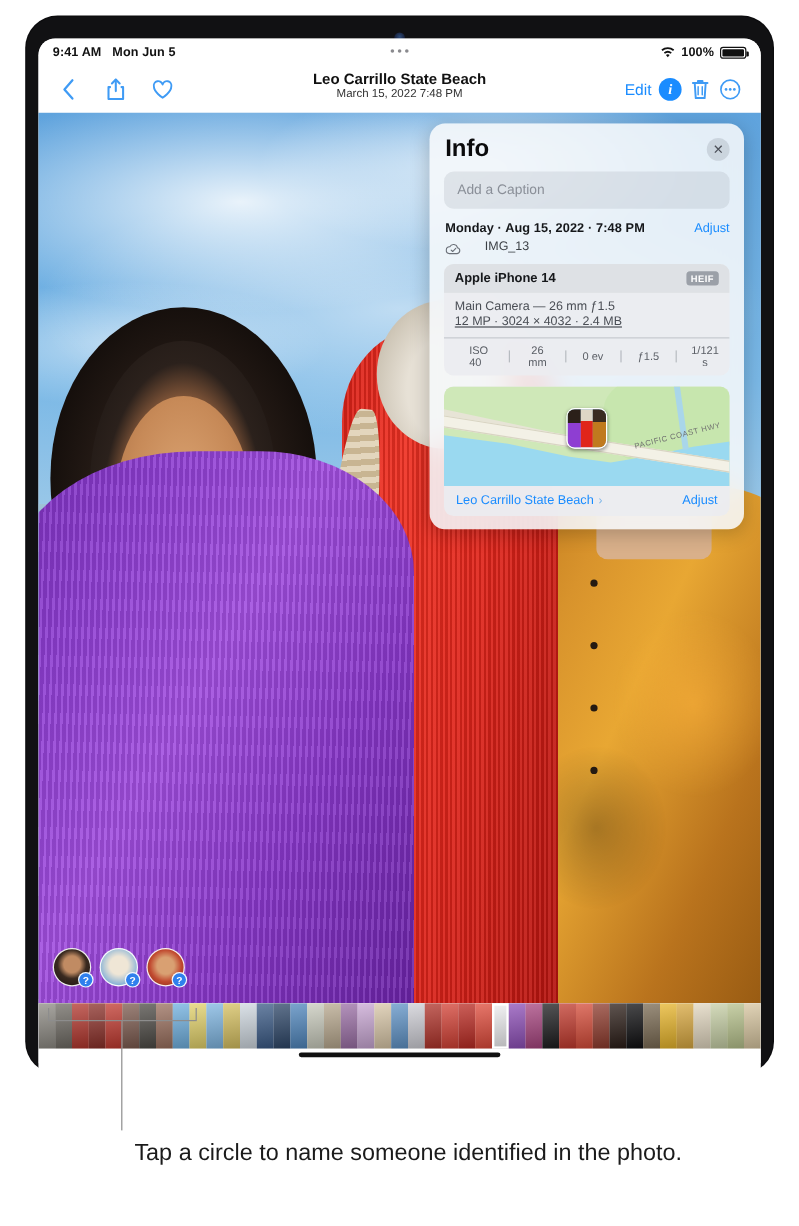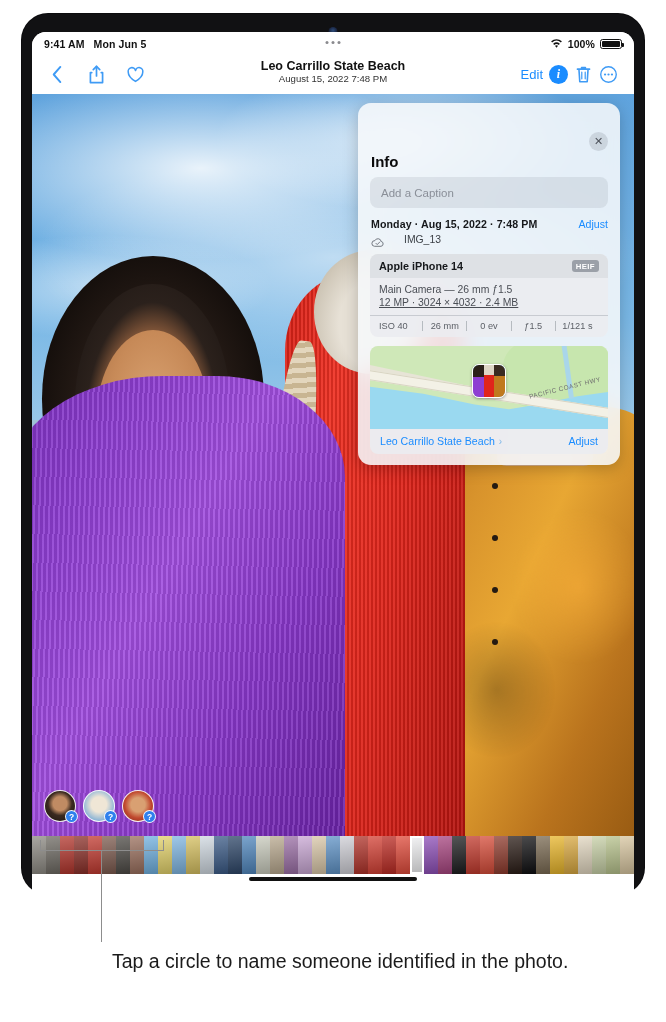--- a/index.html
+++ b/index.html
@@ -198,21 +198,21 @@
   
   .info-panel{
     position:absolute; right:14px; top:9px; width:262px;
     background:rgba(246,248,250,.88);
     border-radius:13px;
     box-shadow:0 4px 16px rgba(0,0,0,.22);
     overflow:hidden; z-index:8;
     backdrop-filter:blur(12px);
   }
   .ip-head{ display:flex; align-items:center; padding:10px 12px 7px 13px; }
-  .ip-title{ font-size:15px; font-weight:bold; color:#0b0b0c;margin-top:40px; }
+  .ip-title{ font-size:20px; font-weight:bold; color:#0b0b0c; }
   .ip-close{
     margin-left:auto; width:19px;height:19px;border-radius:50%;
     background:rgba(120,125,135,.22); color:#4d5159;
     display:flex;align-items:center;justify-content:center; font-size:11px;
   }
   .caption-field{
     margin:0 12px 10px 12px; height:31px; border-radius:8px;
     background:rgba(150,155,163,.20);
     display:flex; align-items:center; padding:0 11px;
     color:#8a8f98; font-size:11.5px;
@@ -241,21 +241,21 @@
     margin-left:auto; font-size:7.8px; font-weight:bold; color:#ffffff;
     background:#9ba0a8; padding:1.5px 4px; border-radius:3px; letter-spacing:.4px;
   }
   .dev-body{ padding:6px 9px 7px 9px; }
   .dev-l1{ font-size:10.4px; color:#4a4e55; margin-bottom:2px; }
   .dev-l2{ font-size:10.4px; color:#4a4e55;text-decoration:underline; }
   .dev-stats{
     display:flex; align-items:center; padding:5px 9px 6px 9px;
     border-top:1px solid rgba(170,175,182,.55);
   }
-  .dev-stats span{ font-size:9.2px; color:#5c6067; flex:1; text-align:center; }
+  .dev-stats span{ font-size:9.2px; color:#5c6067; flex:1; text-align:center;margin-left:12px; }
   .dev-stats span:first-child{ text-align:left; }
   .dev-stats span:last-child{ }
   .dev-stats .sep{ flex:0 0 1px; height:10px; background:rgba(160,166,173,.7); }
 
   .map-card{
     margin:0 12px 11px 12px; border-radius:8px; overflow:hidden;
     background:rgba(235,237,240,.92);
   }
   .map{
     position:relative; height:83px; overflow:hidden;
@@ -394,21 +394,21 @@
           </span>
           <span>
             <svg class="tb-ico" viewBox="0 0 22 22">
                 <path d="M11 19S2.6 13.8 2.6 8.3A4.3 4.3 0 0 1 11 6.4a4.3 4.3 0 0 1 8.4 1.9C19.4 13.8 11 19 11 19z" fill="none" stroke="currentColor" stroke-width="1.8" stroke-linejoin="round"></path>
               </svg>
           </span>
         </div>
 
         <div class="tb-title">
           <div class="t1">Leo Carrillo State Beach</div>
-          <div class="t2">August 15, 2022  7:48 PM</div>
+          <div class="t2">March 15, 2022  7:48 PM</div>
         </div>
 
         <div class="tb-right">
           <span class="edit-btn">Edit</span>
           <span class="info-btn">i</span>
           <span>
             <svg class="tb-ico" viewBox="0 0 20 22">
                 <path d="M3.6 5.4h12.8M8 5.4V3.6h4v1.8M5.2 5.4l.9 13.2h7.8l.9-13.2" fill="none" stroke="currentColor" stroke-width="1.7" stroke-linecap="round" stroke-linejoin="round"></path>
                 <path d="M8.2 8.6v7M11.8 8.6v7" fill="none" stroke="currentColor" stroke-width="1.3" stroke-linecap="round"></path>
               </svg>

